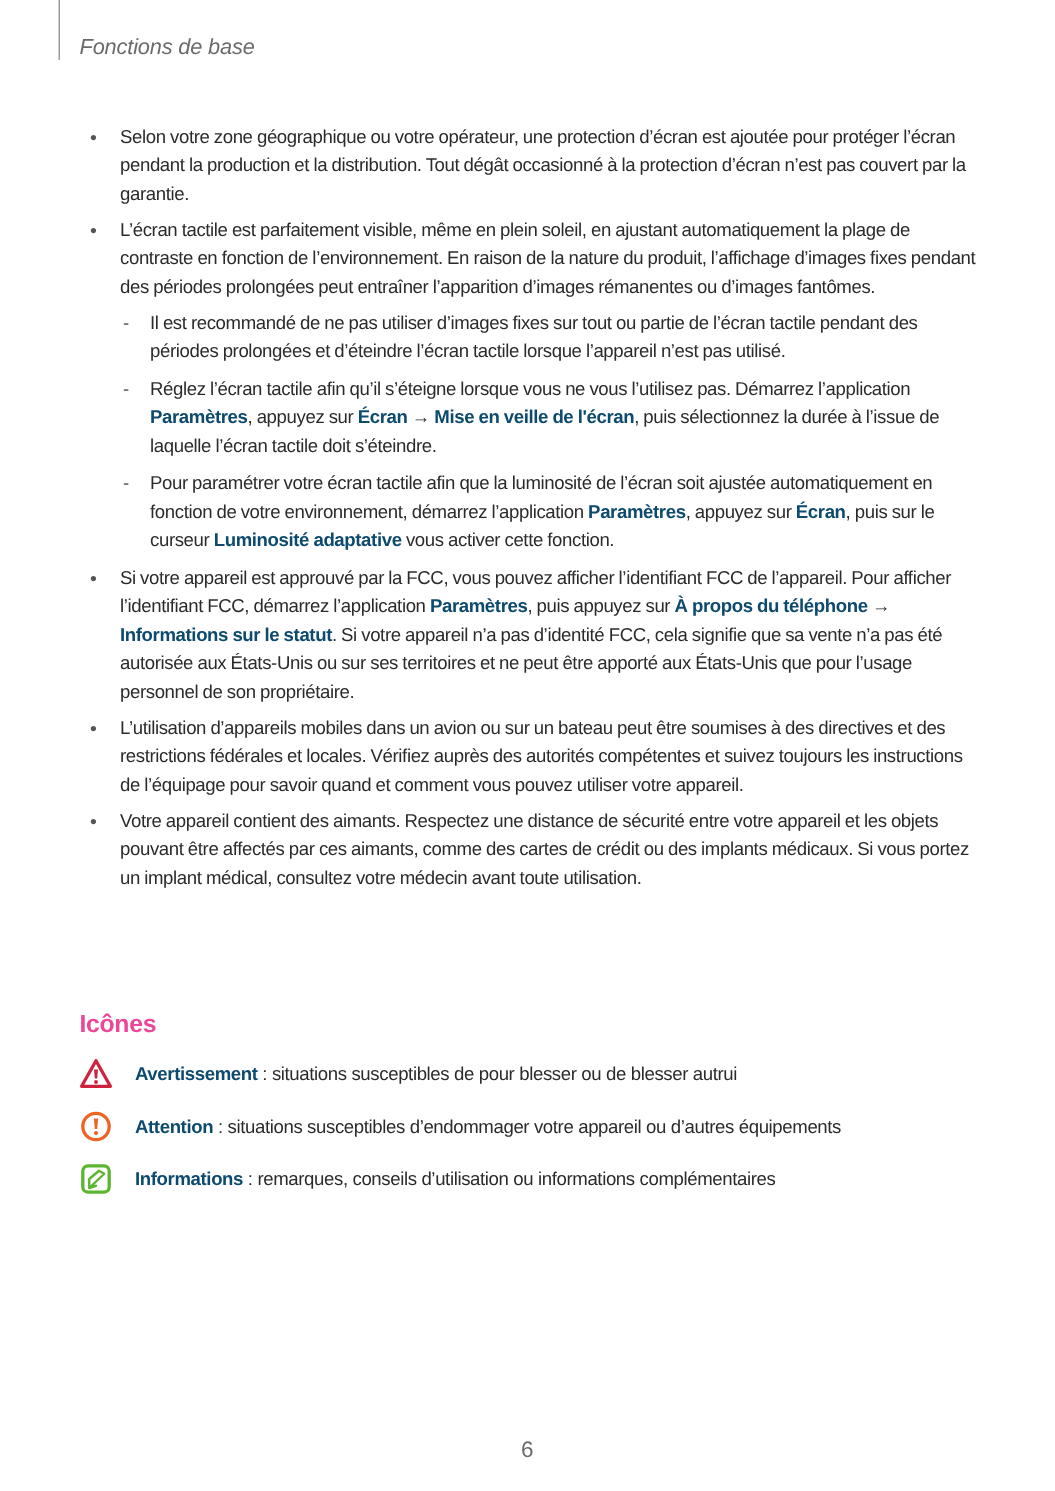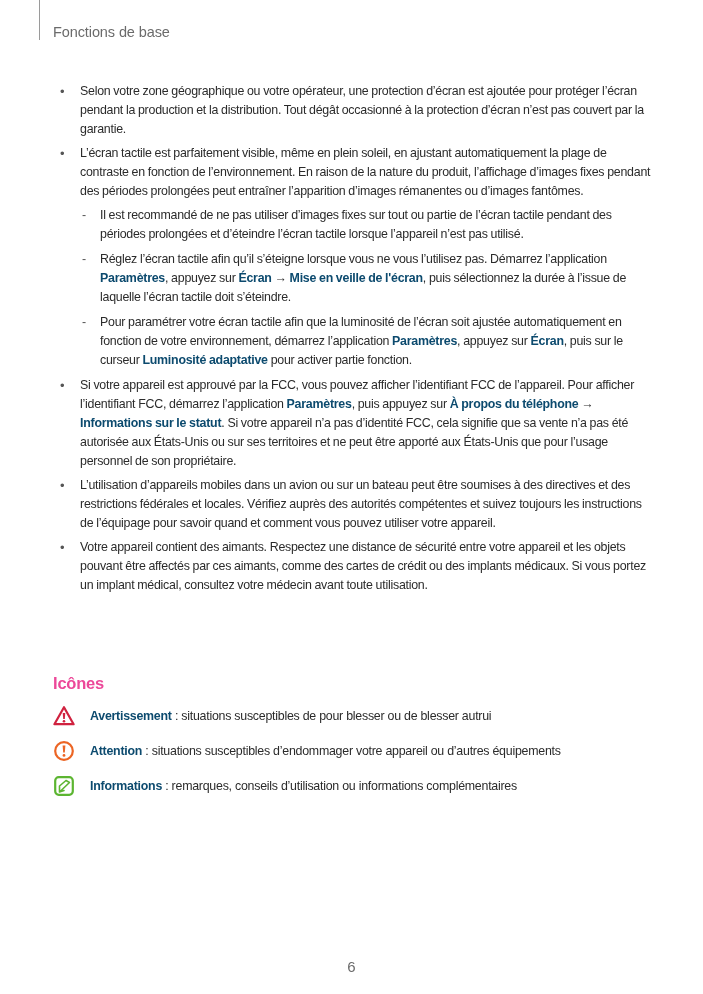--- a/index.html
+++ b/index.html
@@ -23,20 +23,21 @@
       height: 40px;
       background: #9a9a9a;
     }
     .header-title {
       position: absolute;
       left: 53px;
       top: 24px;
       font-size: 14.5px;
       color: #6b6b6b;
       letter-spacing: -0.1px;
+      font-style: italic;
     }
     .content {
       position: absolute;
       left: 53px;
       top: 82px;
       width: 600px;
     }
     .bullet-list {
       list-style: none;
       margin: 0;
@@ -151,21 +152,21 @@
           <li class="sub-item">
             <span class="sub-mark">-</span>
             <p class="para"><span>Il est recommandé de ne pas utiliser d’images fixes sur tout ou partie de l’écran tactile pendant des périodes prolongées et d’éteindre l’écran tactile lorsque l’appareil n’est pas utilisé.</span></p>
           </li>
           <li class="sub-item">
             <span class="sub-mark">-</span>
             <p class="para"><span>Réglez l’écran tactile afin qu’il s’éteigne lorsque vous ne vous l’utilisez pas. Démarrez l’application </span><b>Paramètres</b><span>, appuyez sur </span><b>Écran</b><span> → </span><b>Mise en veille de l'écran</b><span>, puis sélectionnez la durée à l’issue de laquelle l’écran tactile doit s’éteindre.</span></p>
           </li>
           <li class="sub-item">
             <span class="sub-mark">-</span>
-            <p class="para"><span>Pour paramétrer votre écran tactile afin que la luminosité de l’écran soit ajustée automatiquement en fonction de votre environnement, démarrez l’application </span><b>Paramètres</b><span>, appuyez sur </span><b>Écran</b><span>, puis sur le curseur </span><b>Luminosité adaptative</b><span> pour activer partie fonction.</span></p>
+            <p class="para"><span>Pour paramétrer votre écran tactile afin que la luminosité de l’écran soit ajustée automatiquement en fonction de votre environnement, démarrez l’application </span><b>Paramètres</b><span>, appuyez sur </span><b>Écran</b><span>, puis sur le curseur </span><b>Luminosité adaptative</b><span> vous activer cette fonction.</span></p>
           </li>
         </ul>
       </li>
       <li class="bullet-item">
         <span class="bullet-mark">•</span>
         <p class="para"><span>Si votre appareil est approuvé par la FCC, vous pouvez afficher l’identifiant FCC de l’appareil. Pour afficher l’identifiant FCC, démarrez l’application </span><b>Paramètres</b><span>, puis appuyez sur </span><b>À propos du téléphone</b><span> → </span><b>Informations sur le statut</b><span>. Si votre appareil n’a pas d’identité FCC, cela signifie que sa vente n’a pas été autorisée aux États-Unis ou sur ses territoires et ne peut être apporté aux États-Unis que pour l’usage personnel de son propriétaire.</span></p>
       </li>
       <li class="bullet-item">
         <span class="bullet-mark">•</span>
         <p class="para"><span>L’utilisation d’appareils mobiles dans un avion ou sur un bateau peut être soumises à des directives et des restrictions fédérales et locales. Vérifiez auprès des autorités compétentes et suivez toujours les instructions de l’équipage pour savoir quand et comment vous pouvez utiliser votre appareil.</span></p>

